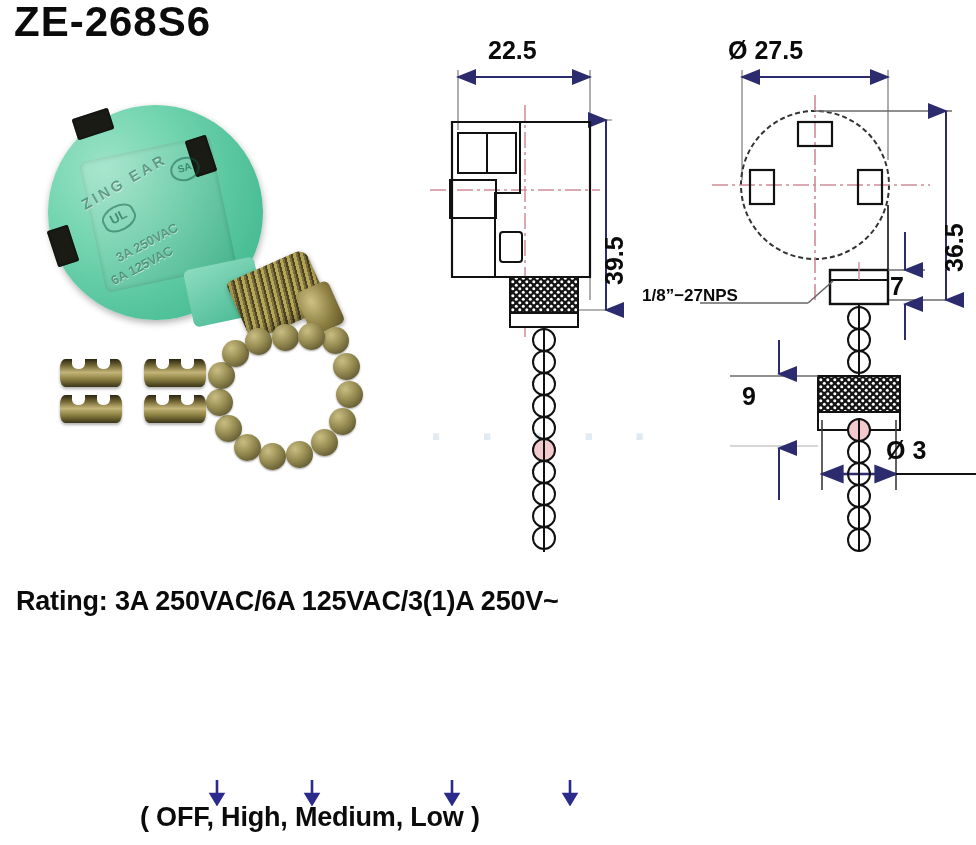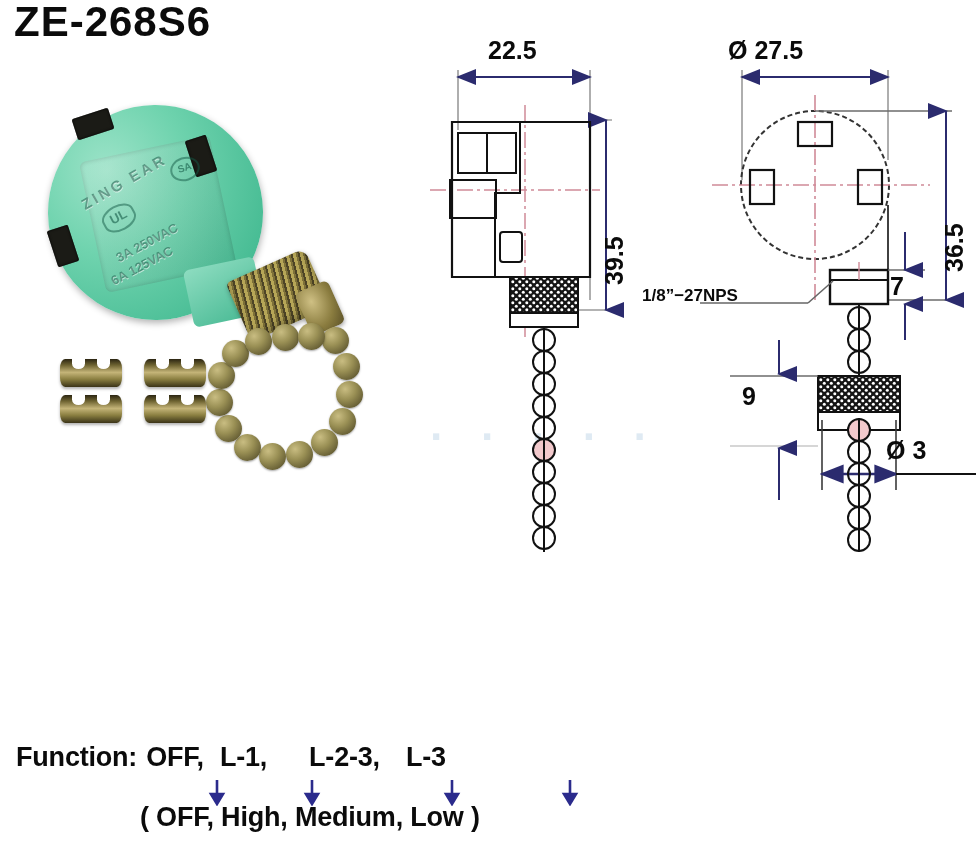--- a/index.html
+++ b/index.html
@@ -437,25 +437,23 @@
     <div class="dim-text vert" style="left:600px; top:285px;">39.5</div>
 
     <div class="dim-text" style="left:728px; top:36px;">Ø 27.5</div>
     <div class="dim-text vert" style="left:940px; top:272px;">36.5</div>
     <div class="dim-text" style="left:890px; top:272px;">7</div>
     <div class="dim-text small" style="left:634px; top:286px;">1/8”−27NPS</div>
     <div class="dim-text" style="left:742px; top:382px;">9</div>
     <div class="dim-text" style="left:886px; top:436px;">Ø 3</div>
   </div>
 
-
-
-  <div class="spec" id="spec-function">
-    <span class="fn-item">Function:</span><span style="display:inline-block;width:9px;"></span><span class="fn-item">OFF,</span><span style="display:inline-block;width:16px;"></span><span class="fn-item">L-1,</span><span style="display:inline-block;width:42px;"></span><span class="fn-item">L-2-3,</span><span style="display:inline-block;width:26px;"></span><span class="fn-item">L-3</span>
-  </div>
+  <div class="spec" id="spec-rating">Rating: 3A 250VAC/6A 125VAC/3(1)A 250V~</div>
+
+
 
   <div id="arrow-row">
     <svg width="976" height="26" viewBox="0 0 976 26">
       <g stroke="#2b2b8c" stroke-width="2.6" fill="#2b2b8c">
         <g>
           <line x1="217" y1="0" x2="217" y2="17"></line>
           <path d="M211,14 L217,24 L223,14 Z"></path>
         </g>
         <g>
           <line x1="312" y1="0" x2="312" y2="17"></line>

